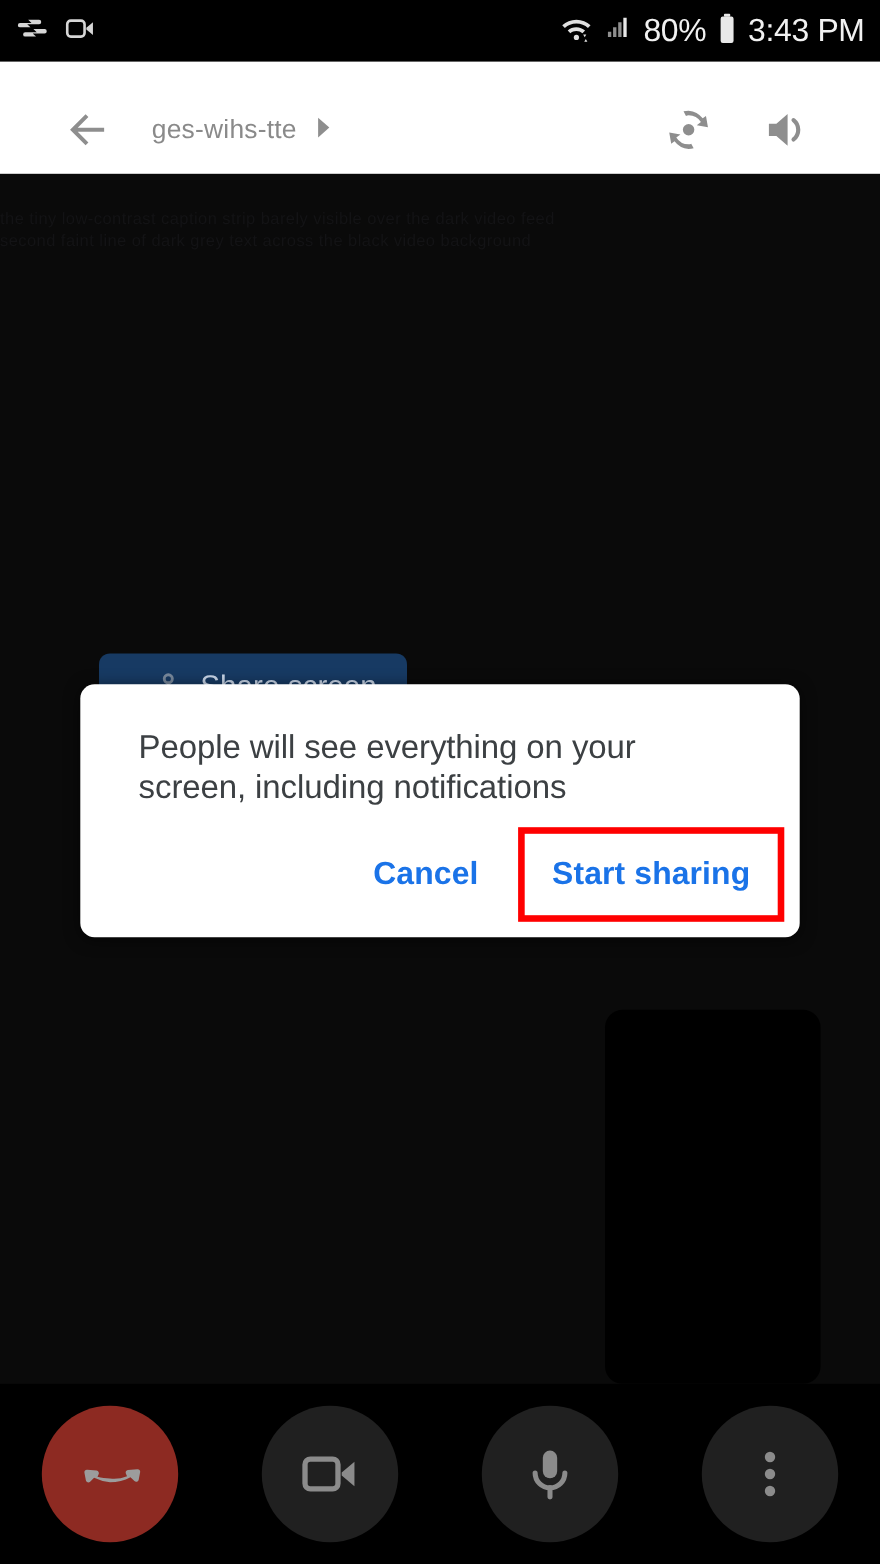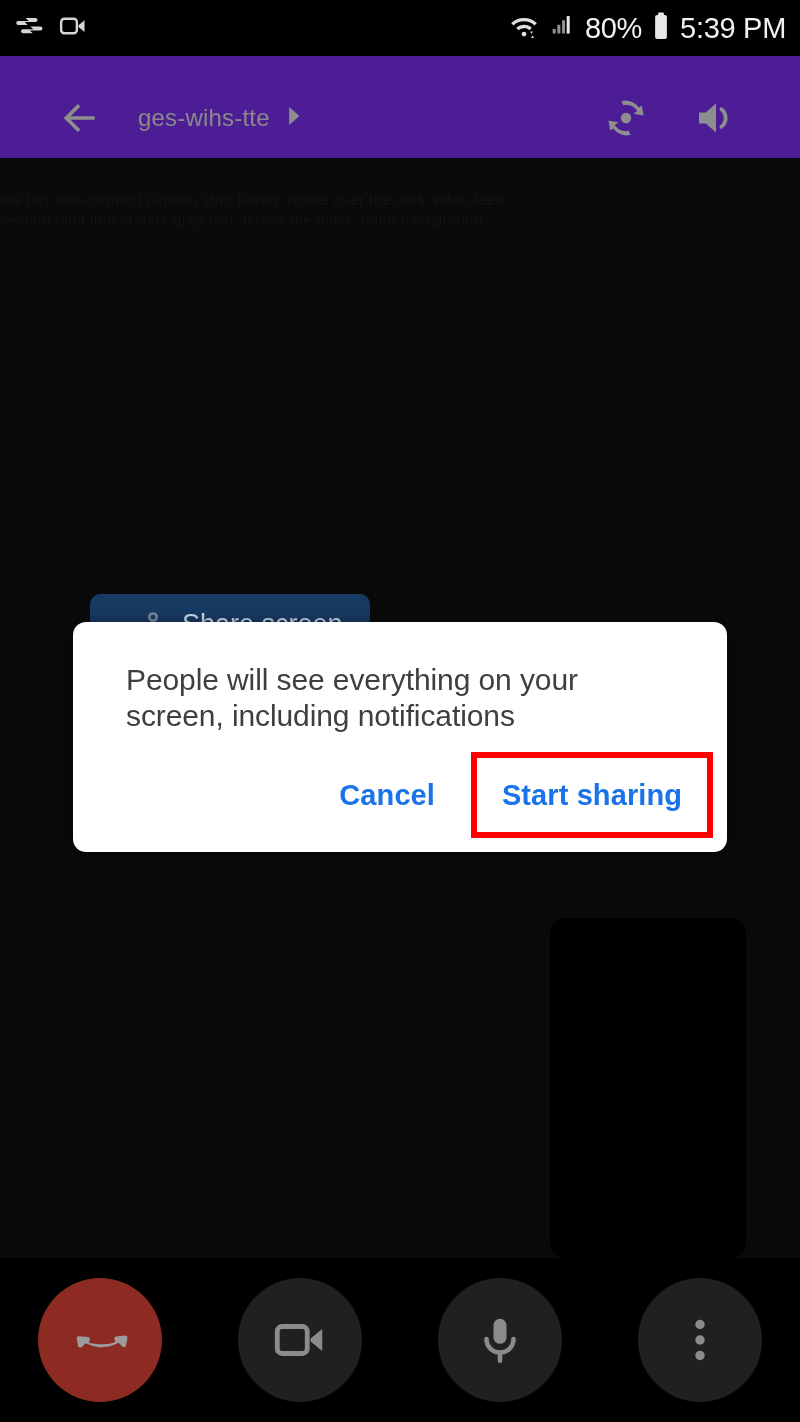--- a/index.html
+++ b/index.html
@@ -5,21 +5,21 @@
   * { box-sizing: border-box; margin: 0; padding: 0; }
   html, body {
     width: 800px; height: 1422px;
     background: #000;
     font-family: "Liberation Sans", sans-serif;
     overflow: hidden;
   }
   #screen {
     position: relative;
     width: 800px; height: 1256px;
-    background: #4c1d95;
+    background: #ffffff;
   }
 
   
   #status-bar {
     position: absolute; left: 0; top: 0;
     width: 800px; height: 56px;
     background: #000;
     display: flex; align-items: center;
     padding: 0 14px;
   }
@@ -195,21 +195,21 @@
           <path d="M16 18.5h2.6V3.5H16z" fill="#e8e8e8"></path>
         </svg>
       </span>
       <span class="sb-text">80%</span>
       <span class="sb-ico">
         <svg width="20" height="30" viewBox="0 0 12 24">
           <rect x="3.7" y="1.2" width="4.6" height="2.2" rx=".7" fill="#e8e8e8"></rect>
           <rect x="1.3" y="3.2" width="9.4" height="19.2" rx="1.6" fill="#e8e8e8"></rect>
         </svg>
       </span>
-      <span class="sb-text">5:39 PM</span>
+      <span class="sb-text">3:43 PM</span>
     </div>
   </div>
 
   <div id="top-nav">
     <div id="back-button">
       <svg width="44" height="44" viewBox="0 0 24 24">
         <path d="M20 11H6.9l5.3-5.3-1.4-1.4L3.1 12l7.7 7.7 1.4-1.4L6.9 13H20z" fill="#8e8e8e"></path>
       </svg>
     </div>
     <div id="call-title-wrap">

